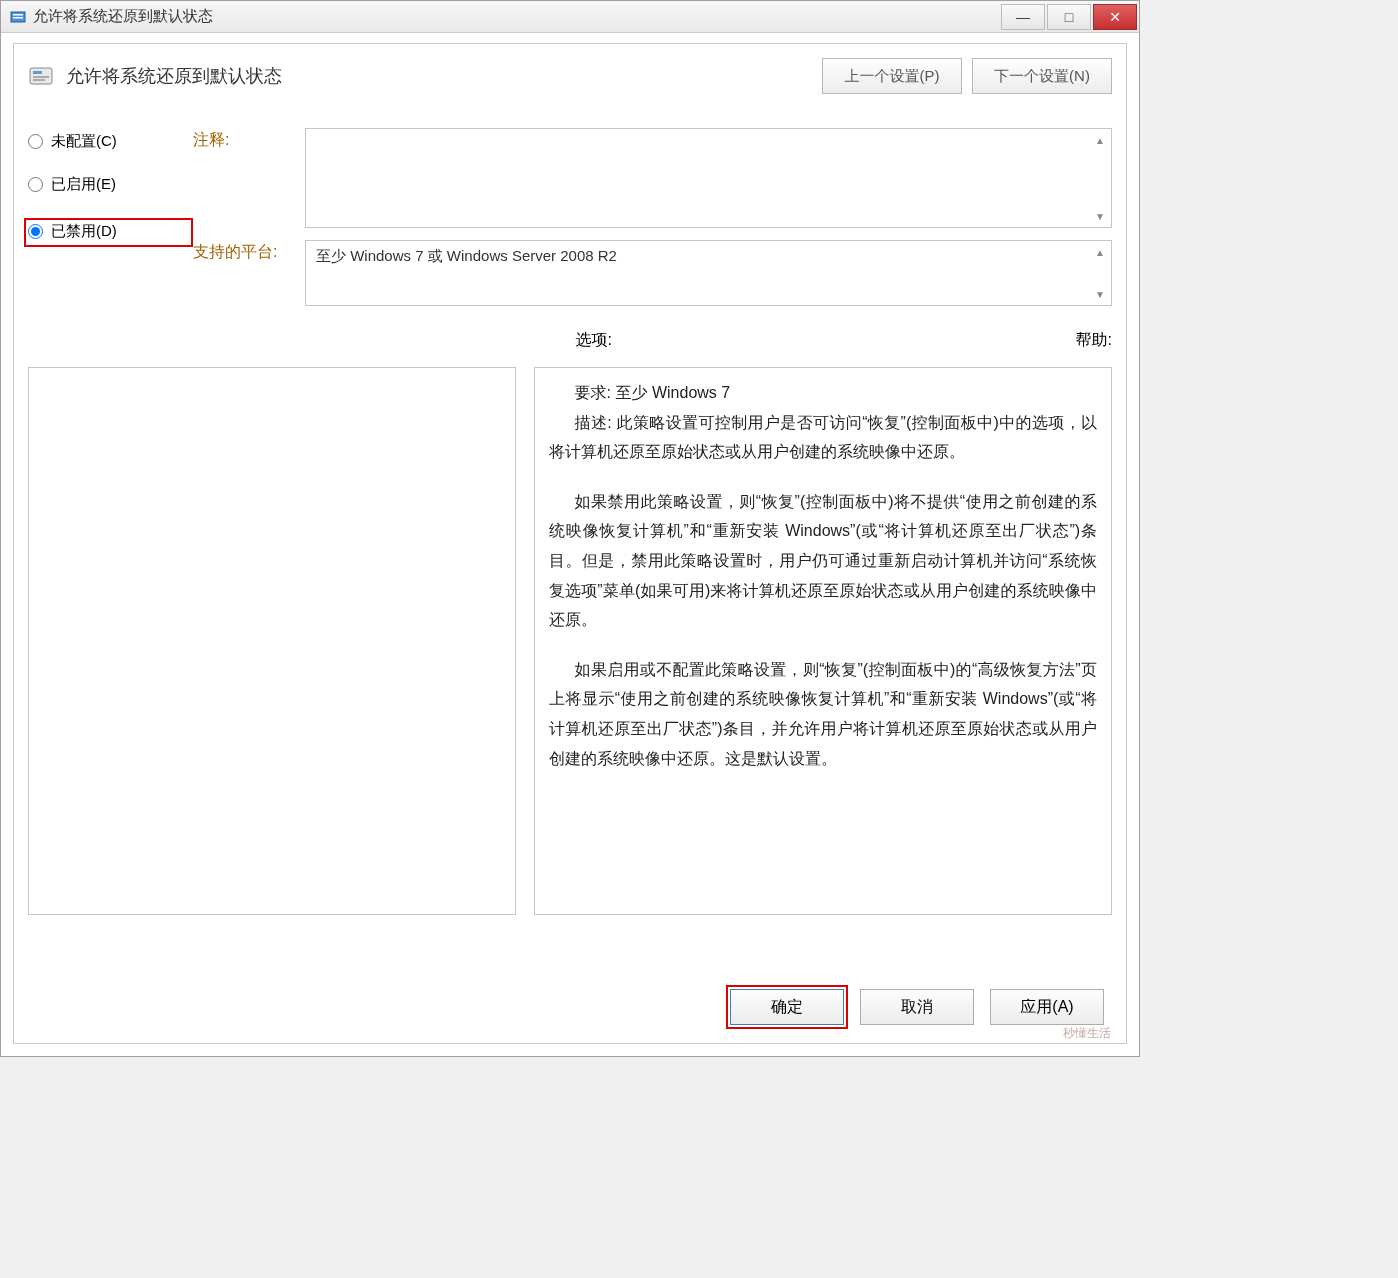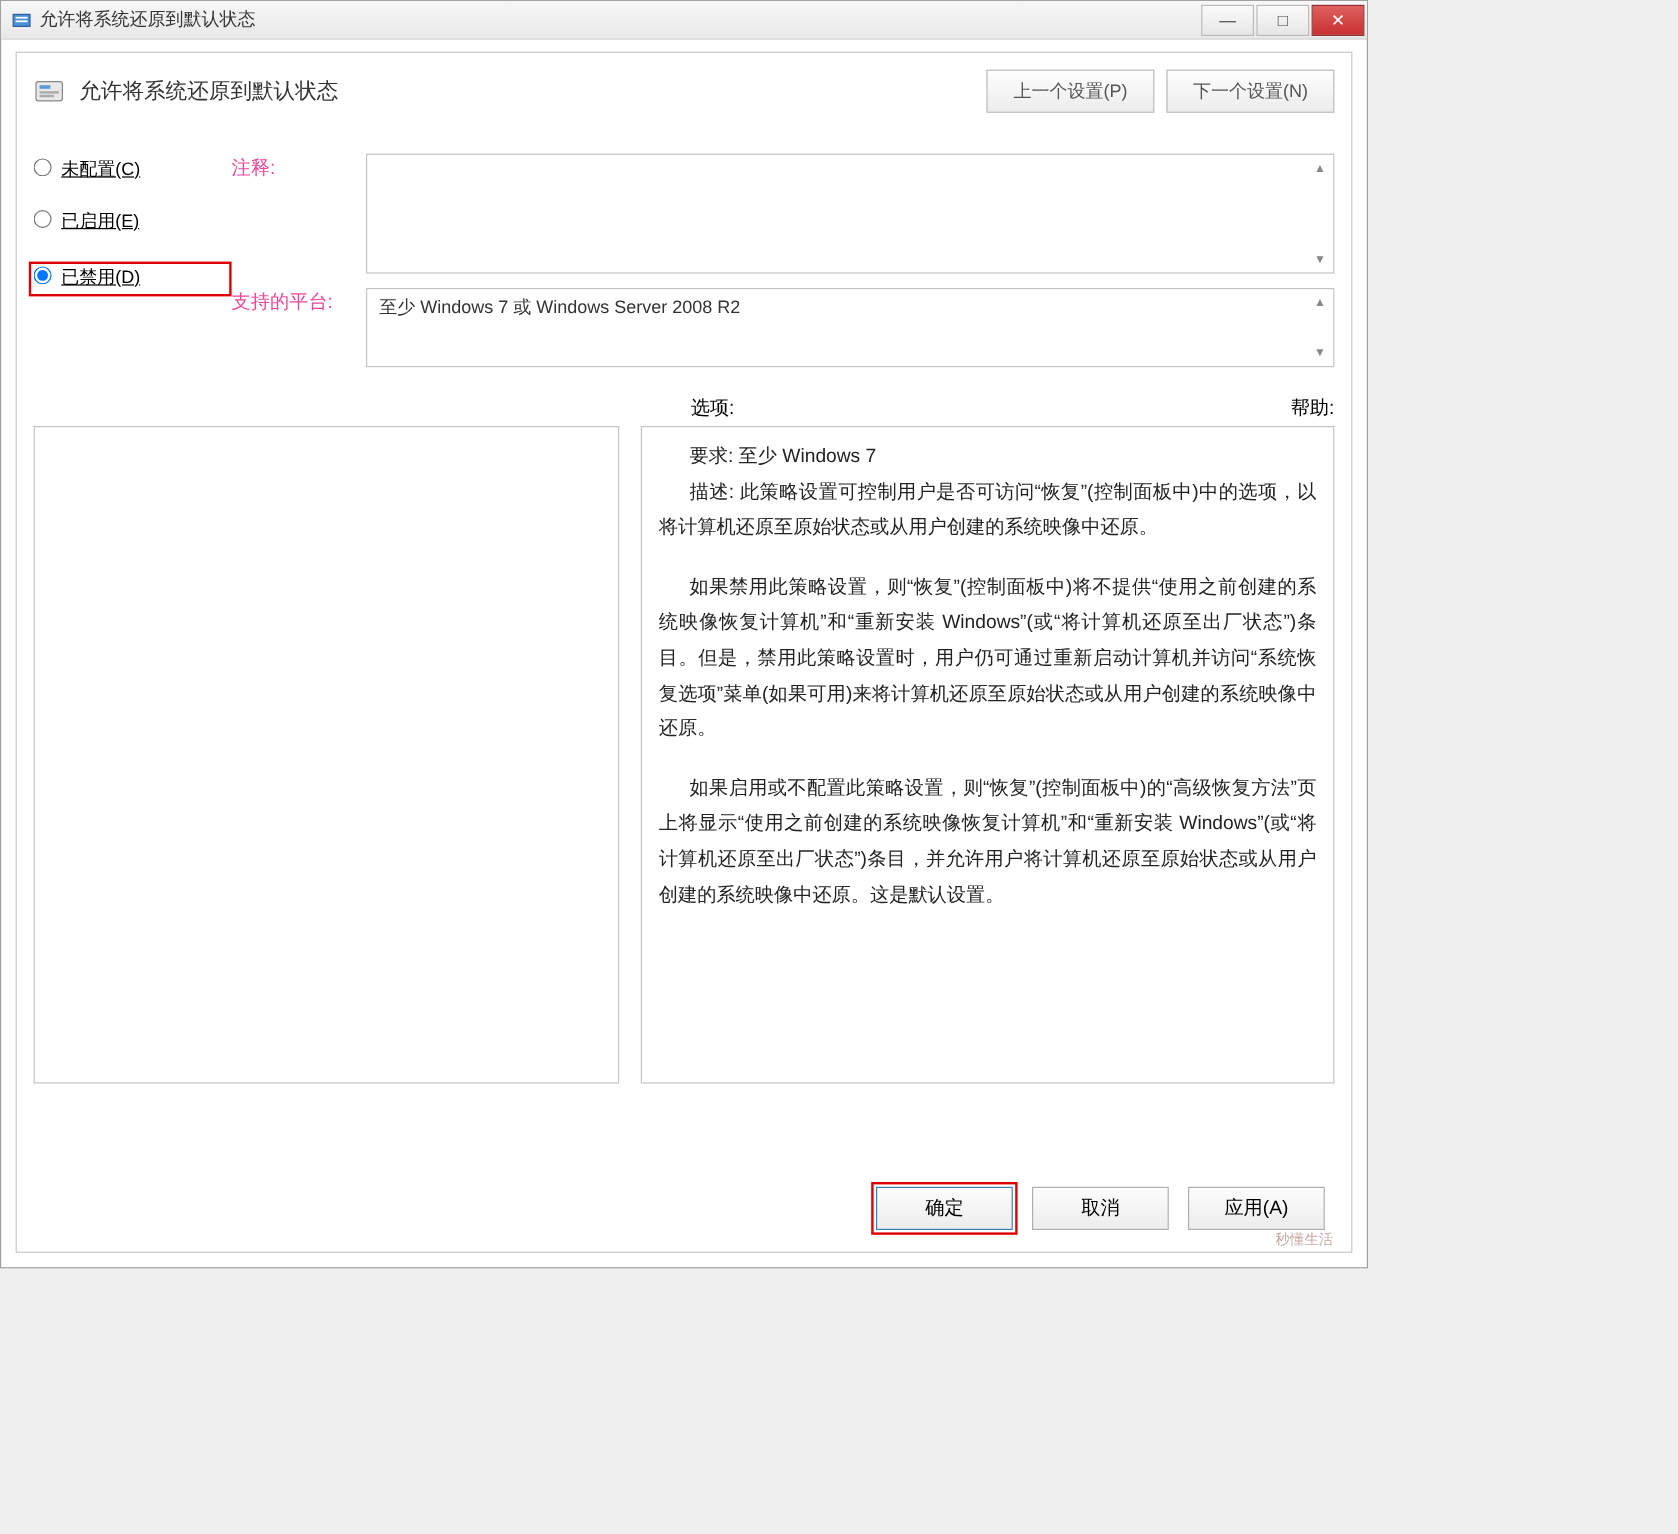--- a/index.html
+++ b/index.html
@@ -62,26 +62,26 @@
     color:#555; font-size:15px;
     display:flex;align-items:center;justify-content:center;
     padding:0 20px;
   }
   
   .config-row {
     margin-top:34px;
     display:flex;
   }
   .radio-col { width:165px; display:flex;flex-direction:column; gap:24px; margin-top:4px;}
-  .radio-item{ display:flex;gap:8px; font-size:15px; white-space:nowrap;text-decoration:underline;}
+  .radio-item{ display:flex;align-items:center;gap:8px; font-size:15px; white-space:nowrap;}
   .radio-item input{ width:15px;height:15px;}
   .highlight-box{ border:2px solid #d00; padding:2px 4px 4px 2px; margin-left:-4px;}
   .form-col { flex:1; display:flex;flex-direction:column; gap:12px;}
   .form-row { display:flex; gap:12px; align-items:flex-start;}
-  .form-label { width:100px; font-size:16px; color:#ec4899; padding-top:2px;}
+  .form-label { width:100px; font-size:16px; color:#a16207; padding-top:2px;}
   .text-ml {
     flex:1; height:100px; border:1px solid #c5c5c5;
     position:relative; background:#fff;
   }
   .text-ml .scroll-up, .support-box .scroll-up{
     position:absolute; right:2px; top:2px; width:18px;height:18px;
     display:flex;align-items:center;justify-content:center;
     color:#888;font-size:10px;
   }
   .text-ml .scroll-down, .support-box .scroll-down{
@@ -90,21 +90,21 @@
     color:#888;font-size:10px;
   }
   .support-box{
     flex:1; height:66px; border:1px solid #c5c5c5; position:relative;
     padding:6px 10px; font-size:15px; color:#333;
   }
   
   .labels-row{ margin-top:24px; display:flex;justify-content:flex-end;}
   .labels-row .lbl-opt{ width:500px; font-size:16px;}
   .labels-row .lbl-help{ font-size:16px;}
-  .panes-row{ margin-top:4px; display:flex; gap:18px; height:548px;}
+  .panes-row{ margin-top:16px; display:flex; gap:18px; height:548px;}
   .pane{ border:1px solid #c5c5c5; flex:1; padding:10px 14px; overflow:hidden; line-height:1.85; font-size:16px; color:#222;}
   .pane.options{ flex:0 0 488px; }
   .help-p { margin-bottom:20px; text-align:justify;}
   .help-first{ text-indent:1.6em;}
   
   .footer-btns{ position:absolute; right:22px; bottom:18px; display:flex; gap:16px;}
   .fbtn{
     min-width:114px; height:36px;
     border:1px solid #adadad; background:linear-gradient(#fdfdfd,#ececec);
     font-size:16px; display:flex;align-items:center;justify-content:center;text-align:right;

